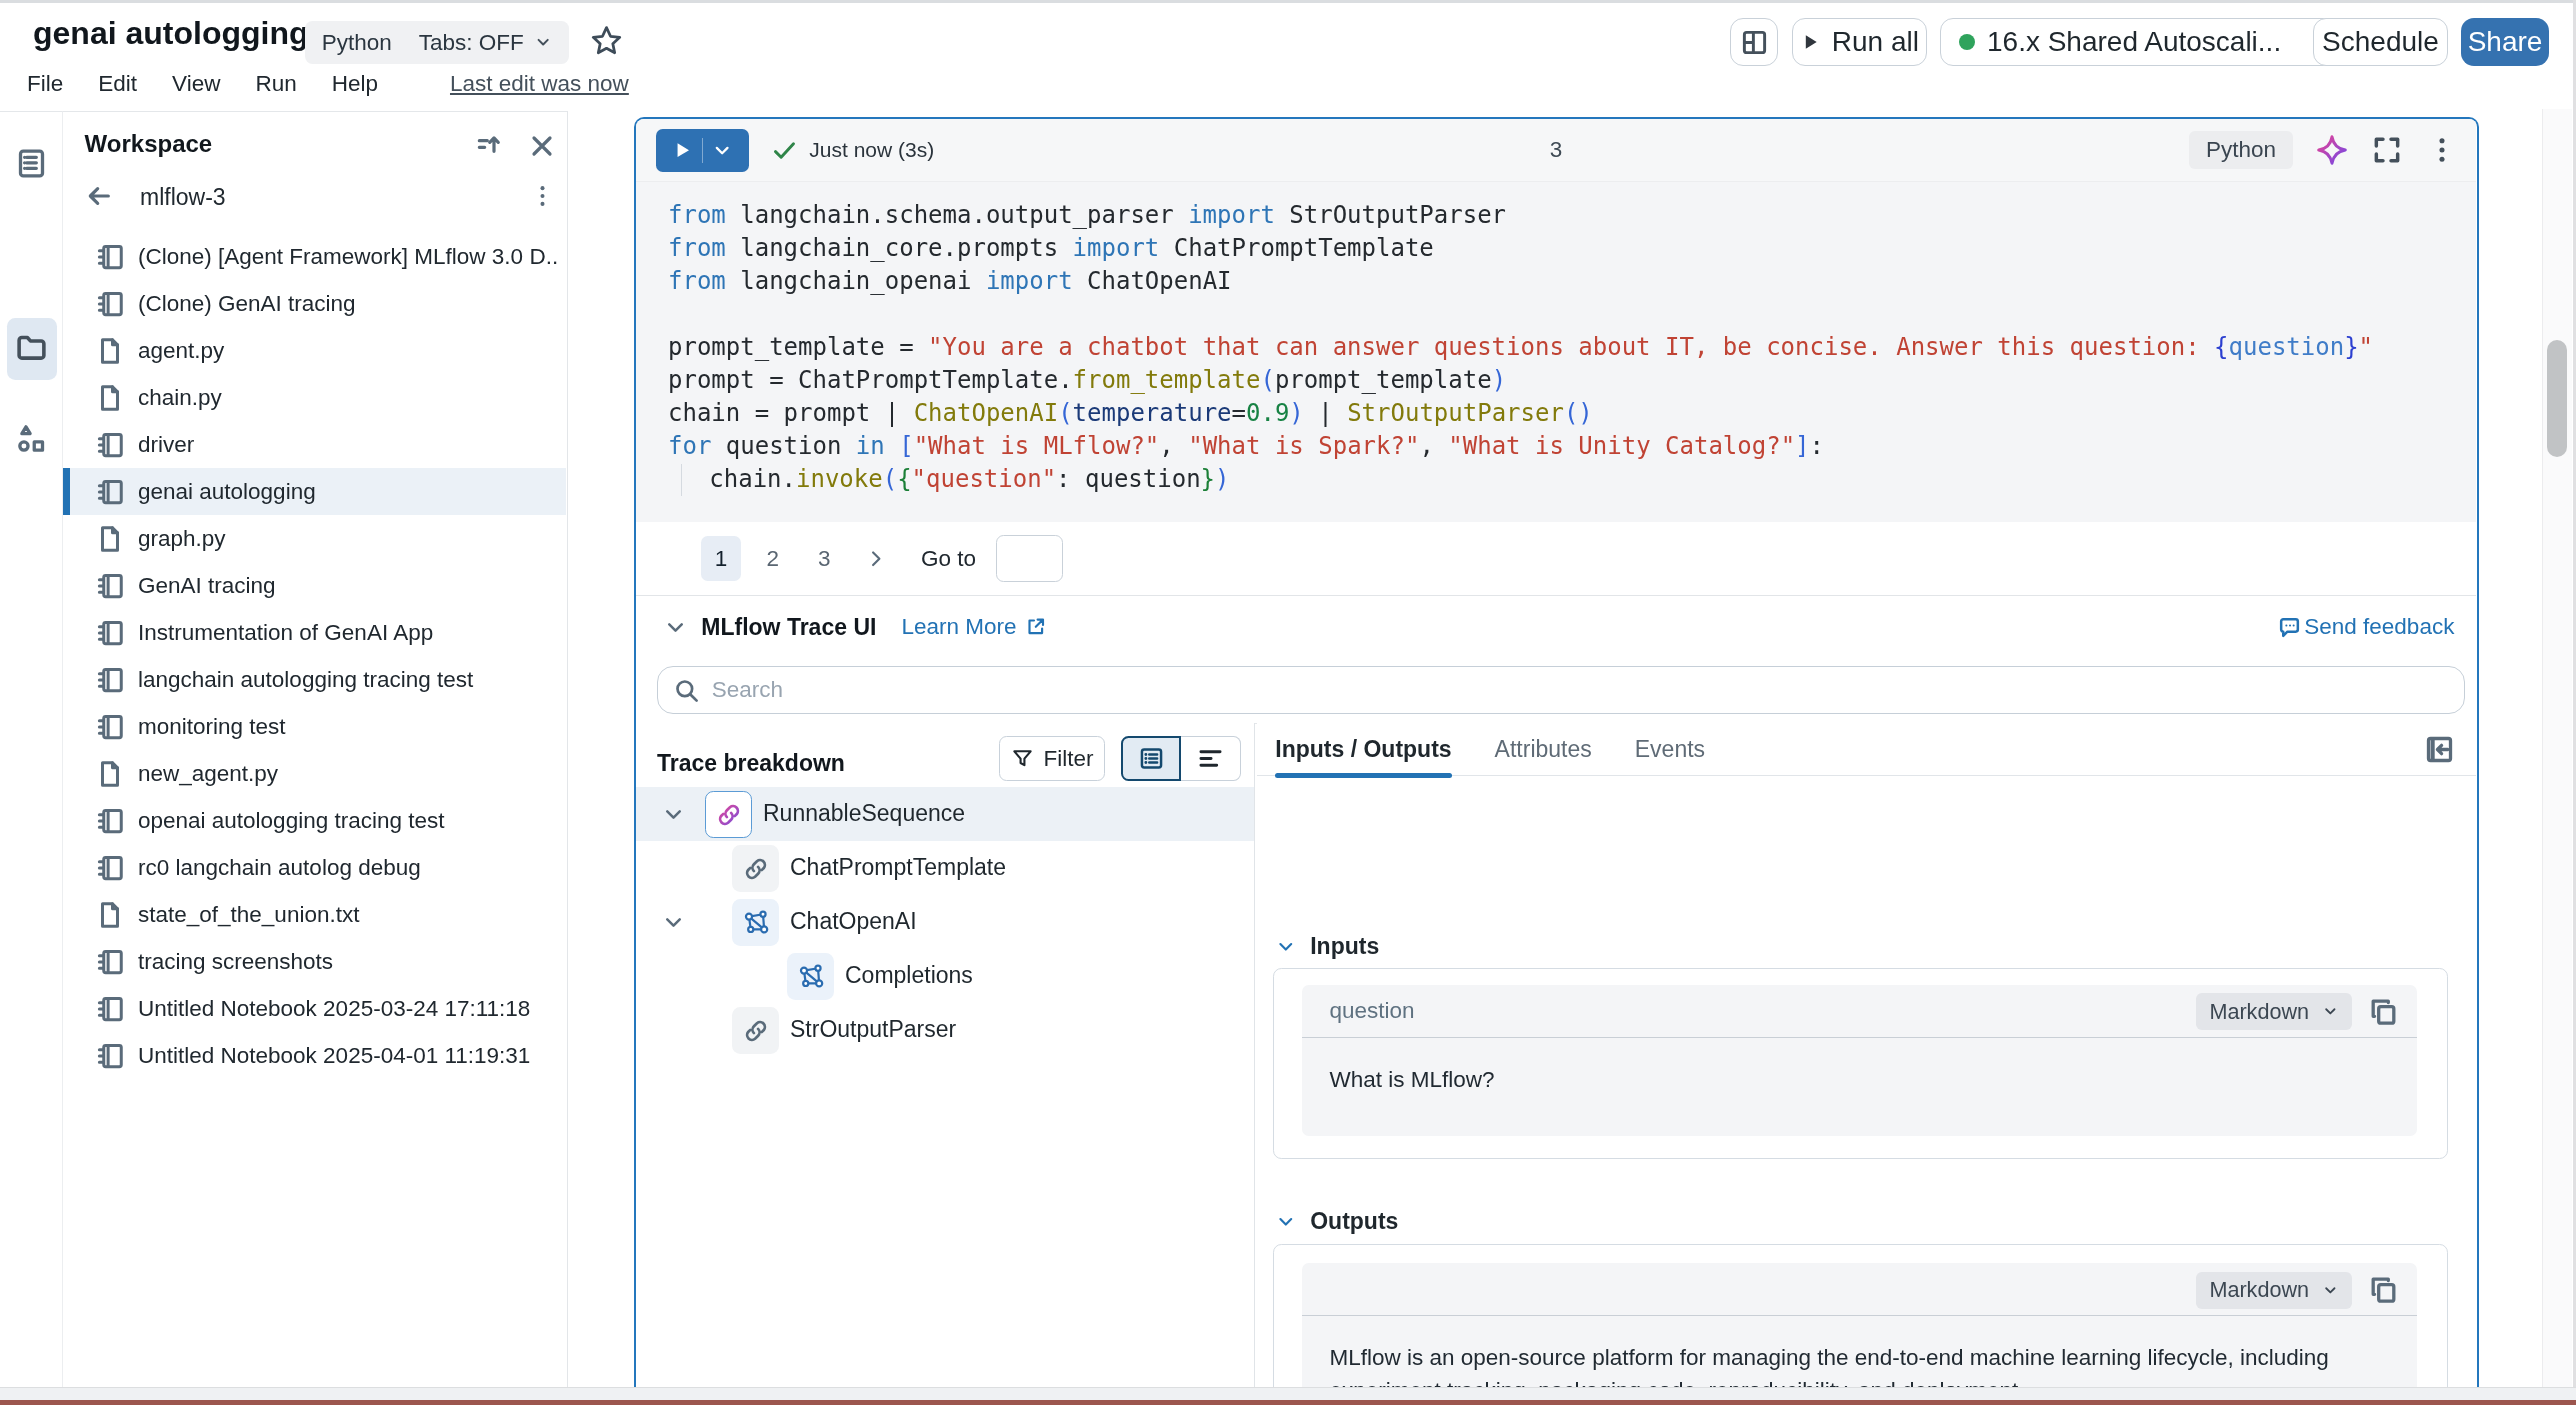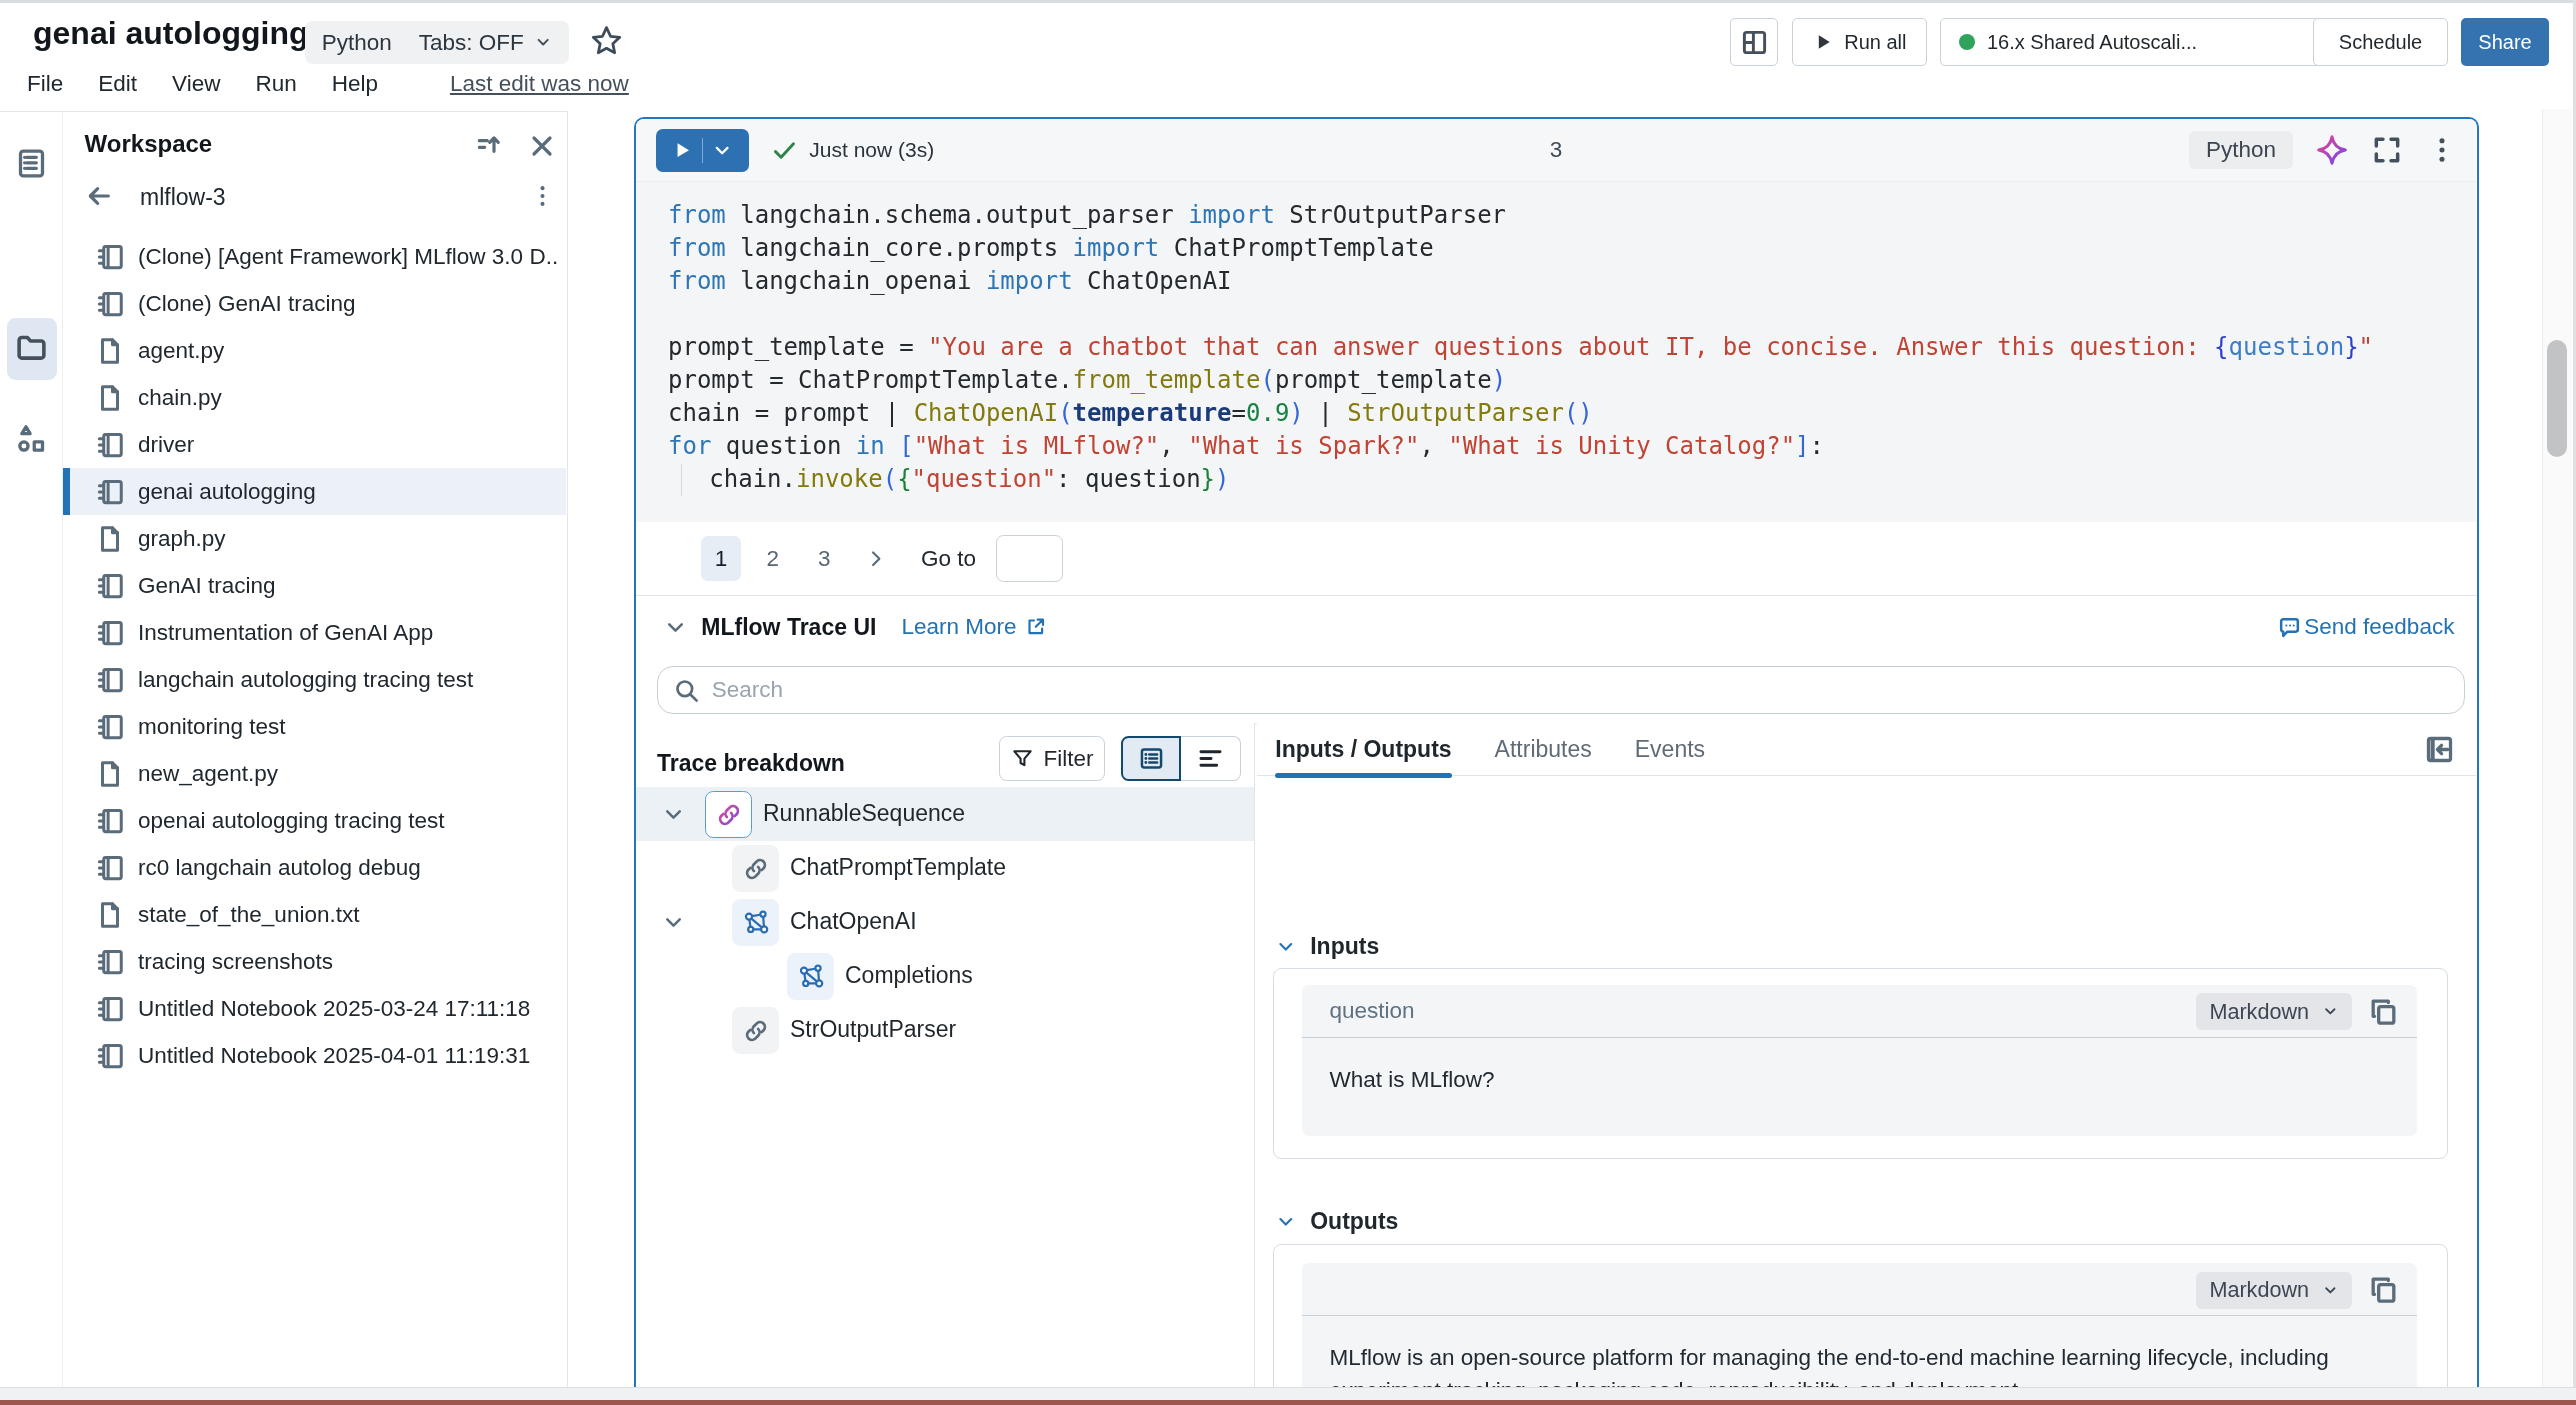--- a/index.html
+++ b/index.html
@@ -10,21 +10,21 @@
   #topbar { position:absolute; left:0; top:0; width:2576px; height:109px; background:#fff; }
   #top-edge { position:absolute; left:0; top:0; width:2576px; height:2.5px; background:#DADDE0; }
   #nb-title { position:absolute; left:33px; top:15px; font-size:32px; font-weight:bold; color:#11171D; }
   .hdr-pill { position:absolute; top:21px; height:43px; background:#F0F1F3; border-radius:7.5px; display:flex; align-items:center; gap:10px; padding:0 16.7px; font-size:22.5px; color:#2B3640; cursor:pointer; }
   #lang-pill { left:305px; }
   #tabs-pill { left:402px; }
   #star-btn { position:absolute; left:588px; top:23px; width:37px; height:37px; }
   #menu-row { position:absolute; left:27px; top:71px; display:flex; gap:35px; font-size:22.5px; color:#20282F; align-items:center; }
   #menu-row .menu-item { cursor:pointer; }
   #last-edit { margin-left:37px; color:#44505B; text-decoration:underline; cursor:pointer; }
-  .tb-btn { position:absolute; top:18.3px; height:48px; border:1.7px solid #C9D1D9; border-radius:5px; background:#fff; display:flex; align-items:center; justify-content:center; gap:11.7px; font-size:20px; color:#1F272D; cursor:pointer; }
+  .tb-btn { position:absolute; top:18.3px; height:48px; border:1.7px solid #C9D1D9; border-radius:13px; background:#fff; display:flex; align-items:center; justify-content:center; gap:11.7px; font-size:28px; color:#1F272D; cursor:pointer; }
   #grid-btn { left:1730px; width:48px; }
   #runall-btn { left:1792px; width:135px; }
   #cluster-btn { left:1940px; width:420px; justify-content:flex-start; padding:0 18.3px; }
   #cluster-btn .dot { width:16px; height:16px; border-radius:50%; background:#2FA35C; flex:0 0 auto; }
   #cluster-btn .cl-label { flex:1; white-space:nowrap; overflow:hidden; }
   #schedule-btn { left:2313px; width:135px; }
   #share-btn { left:2461px; width:88px; border:none; background:#3572B0; color:#fff; }
 
   
   #rail { position:absolute; left:0; top:111px; width:63px; height:1276px; background:#fff; border-right:1.7px solid #ECEEF0; border-top:1.7px solid #E4E7EA; }
@@ -55,21 +55,21 @@
   #run-check { margin-left:21.6px; width:27px; height:27px; }
   #run-status { margin-left:11.7px; font-size:21px; color:#2B343C; }
   #cell-num { position:absolute; left:0; width:1840px; text-align:center; font-size:22.5px; color:#3F4B55; }
   #cell-right { position:absolute; right:18.3px; display:flex; align-items:center; gap:23px; }
   #py-pill { background:#ECEDEF; border-radius:5.8px; height:38px; display:flex; align-items:center; padding:0 16.7px; font-size:22.5px; color:#3A4550; cursor:pointer; }
   .head-icn { width:32px; height:32px; cursor:pointer; }
 
   #code-area { position:absolute; left:0; top:63px; width:1840px; height:340px; background:#F4F5F7; }
   #code { position:absolute; left:32px; top:16.7px; font-family:"DejaVu Sans Mono", monospace; font-size:24px; line-height:33px; white-space:pre; }
   .tk-k { color:#2E75B6; } .tk-t { color:#24292E; } .tk-s { color:#C04334; }
-  .tk-f { color:#827A0B; } .tk-p { color:#3566D6; } .tk-pr { color:#1B3A78; font-weight:bold; }
+  .tk-f { color:#827A0B; } .tk-p { color:#3566D6; } .tk-pr { color:#1B3A78; font-weight:normal; }
   .tk-n { color:#178244; } .tk-b { color:#1B7F37; } .tk-fb { color:#2B3FD0; } .tk-fi { color:#3F7CC8; }
   .tk-g { display:inline-block; width:0; border-left:1.7px solid #D5DAE0; margin-left:13.3px; margin-right:27px; height:32px; vertical-align:middle; }
 
   #pagenav { position:absolute; left:0; top:403px; width:1840px; height:74px; border-bottom:0.8px solid #E2E5E8; display:flex; align-items:center; }
   .pg { min-width:40px; height:45px; border-radius:6.7px; display:flex; align-items:center; justify-content:center; font-size:22.5px; color:#5A6672; cursor:pointer; margin-right:11.7px; }
   .pg.cur { background:#E7EDF5; color:#13202C; }
   #pg-next { width:40px; height:45px; display:flex; align-items:center; justify-content:center; cursor:pointer; }
   #goto-label { font-size:22.5px; color:#20282F; margin:0 20px 0 25px; }
   #goto-input { width:67px; height:47px; border:1.7px solid #C9D1D9; border-radius:7.5px; background:#fff; font-size:22.5px; padding:0 10px; outline:none; }
 

